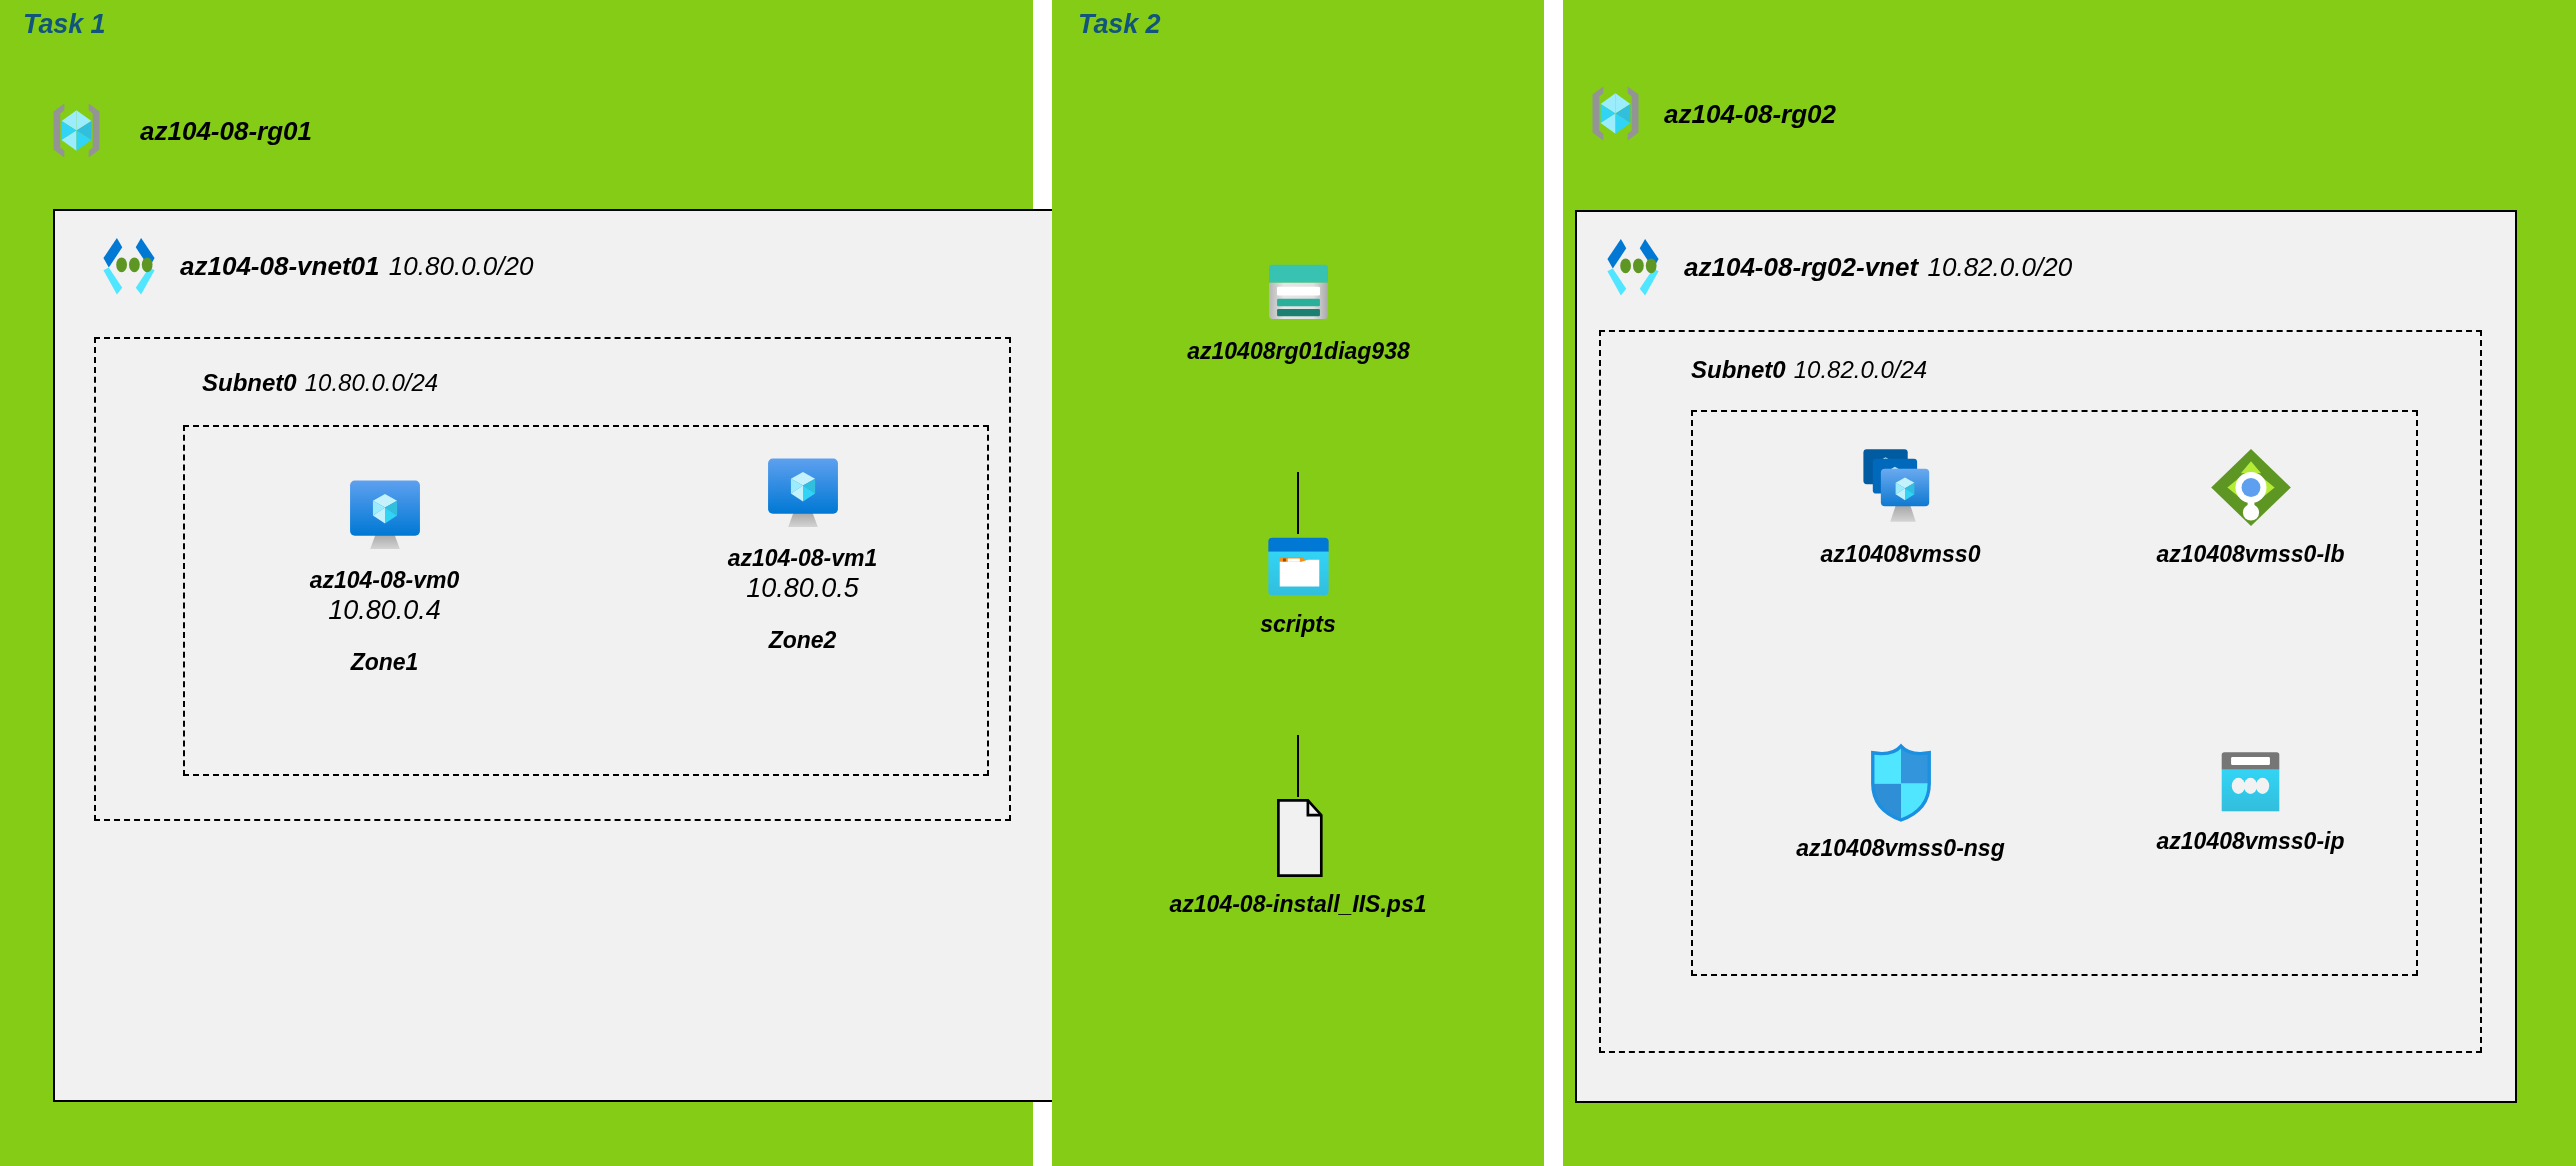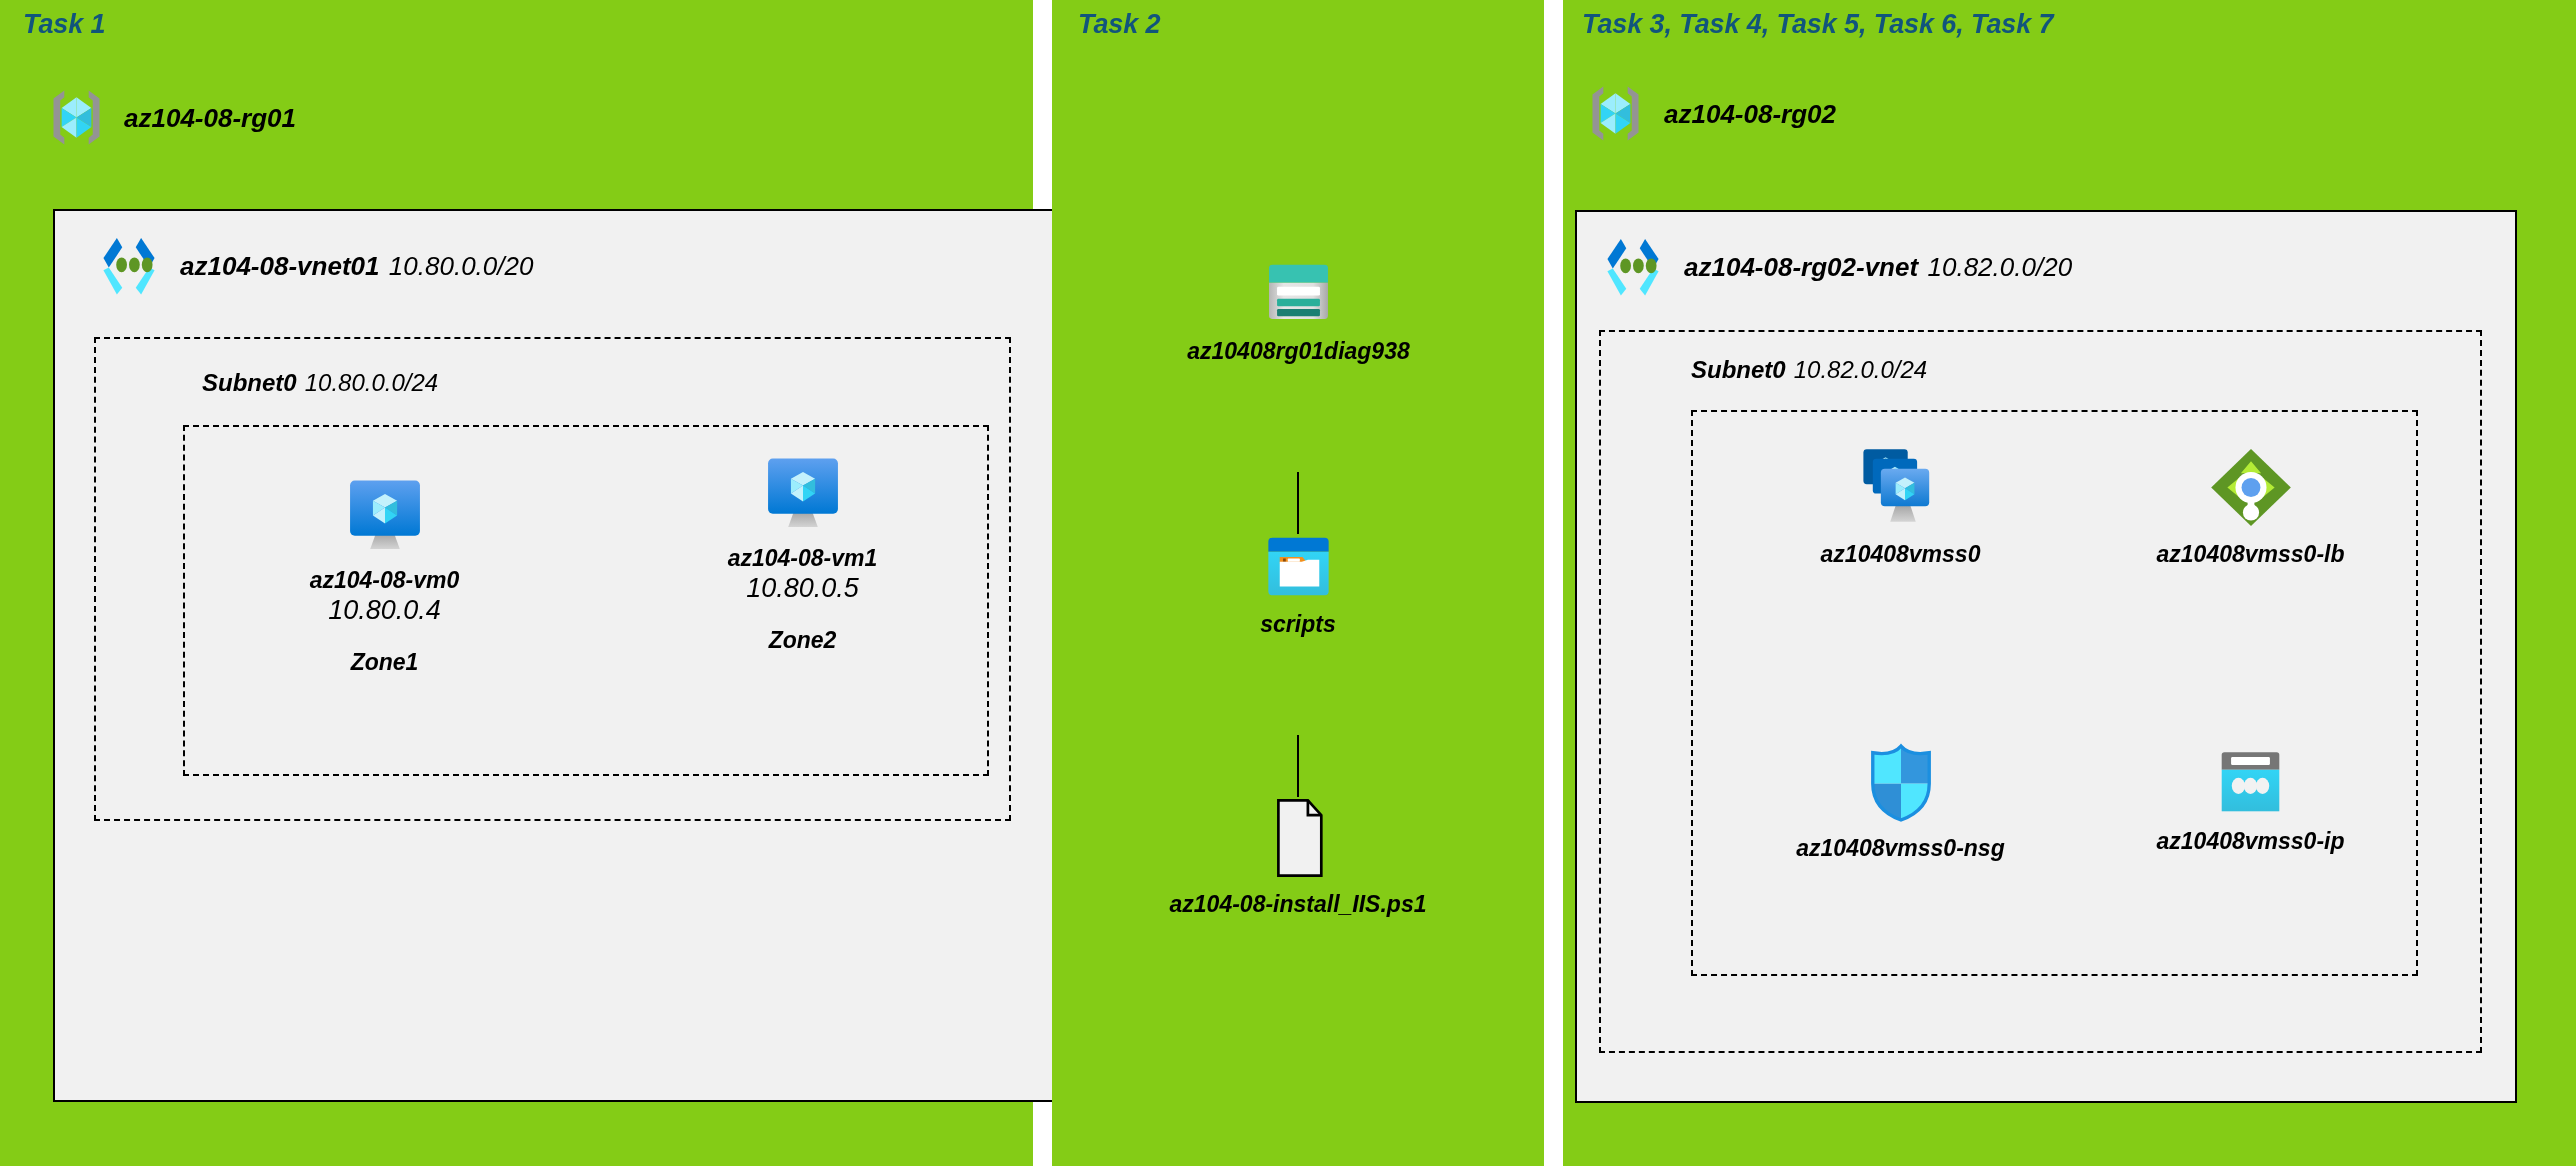--- a/index.html
+++ b/index.html
@@ -48,21 +48,21 @@
 
   
   .icon{display:block;}
 </style>
 </head>
 <body>
 
 <div class="panel" id="panel-task1">
   <div class="task-label" style="left:23px;top:9.4px;">Task 1</div>
 
-  <div class="hdr" style="left:44px;top:85px;">
+  <div class="hdr" style="left:44px;top:98px;gap:16px;">
     <span class="icon">
       <svg width="65" height="65" viewBox="0 0 96 96">
         <path d="M30 8 L14 20 L14 76 L30 88 L30 78 L24 73 L24 23 L30 18 Z" fill="#949494"></path>
         <path d="M66 8 L82 20 L82 76 L66 88 L66 78 L72 73 L72 23 L66 18 Z" fill="#949494"></path>
         <path d="M48 18 L70 34 L48 48 Z" fill="#9bedfd"></path>
         <path d="M26 34 L48 18 L48 48 Z" fill="#9bedfd"></path>
         <path d="M48 48 L70 34 L70 62 Z" fill="#32bedd"></path>
         <path d="M26 34 L48 48 L26 62 Z" fill="#32d4f5"></path>
         <path d="M26 62 L48 48 L48 78 Z" fill="#9bedfd"></path>
         <path d="M48 48 L70 62 L48 78 Z" fill="#32d4f5"></path>
@@ -206,21 +206,20 @@
       <svg width="59" height="84" viewBox="0 0 88 124">
         <path d="M14 6 L58 6 L78 28 L78 118 L14 118 Z" fill="#f1f1f1" stroke="#000000" stroke-width="4" stroke-linejoin="miter"></path>
         <path d="M58 6 L58 28 L78 28" fill="none" stroke="#000000" stroke-width="4" stroke-linejoin="miter"></path>
       </svg>
     </span>
     <span class="n-title">az104-08-install_IIS.ps1</span>
   </div>
 </div>
 
 <div class="panel" id="panel-task3">
-  <div class="task-label" style="left:19px;top:9.4px;">Task 3, Task 4, Task 5, Task 6, Task 7</div>
 
   <div class="hdr" style="left:20px;top:81px;">
     <span class="icon">
       <svg width="65" height="65" viewBox="0 0 96 96">
         <path d="M30 8 L14 20 L14 76 L30 88 L30 78 L24 73 L24 23 L30 18 Z" fill="#949494"></path>
         <path d="M66 8 L82 20 L82 76 L66 88 L66 78 L72 73 L72 23 L66 18 Z" fill="#949494"></path>
         <path d="M48 18 L70 34 L48 48 Z" fill="#9bedfd"></path>
         <path d="M26 34 L48 18 L48 48 Z" fill="#9bedfd"></path>
         <path d="M48 48 L70 34 L70 62 Z" fill="#32bedd"></path>
         <path d="M26 34 L48 48 L26 62 Z" fill="#32d4f5"></path>

